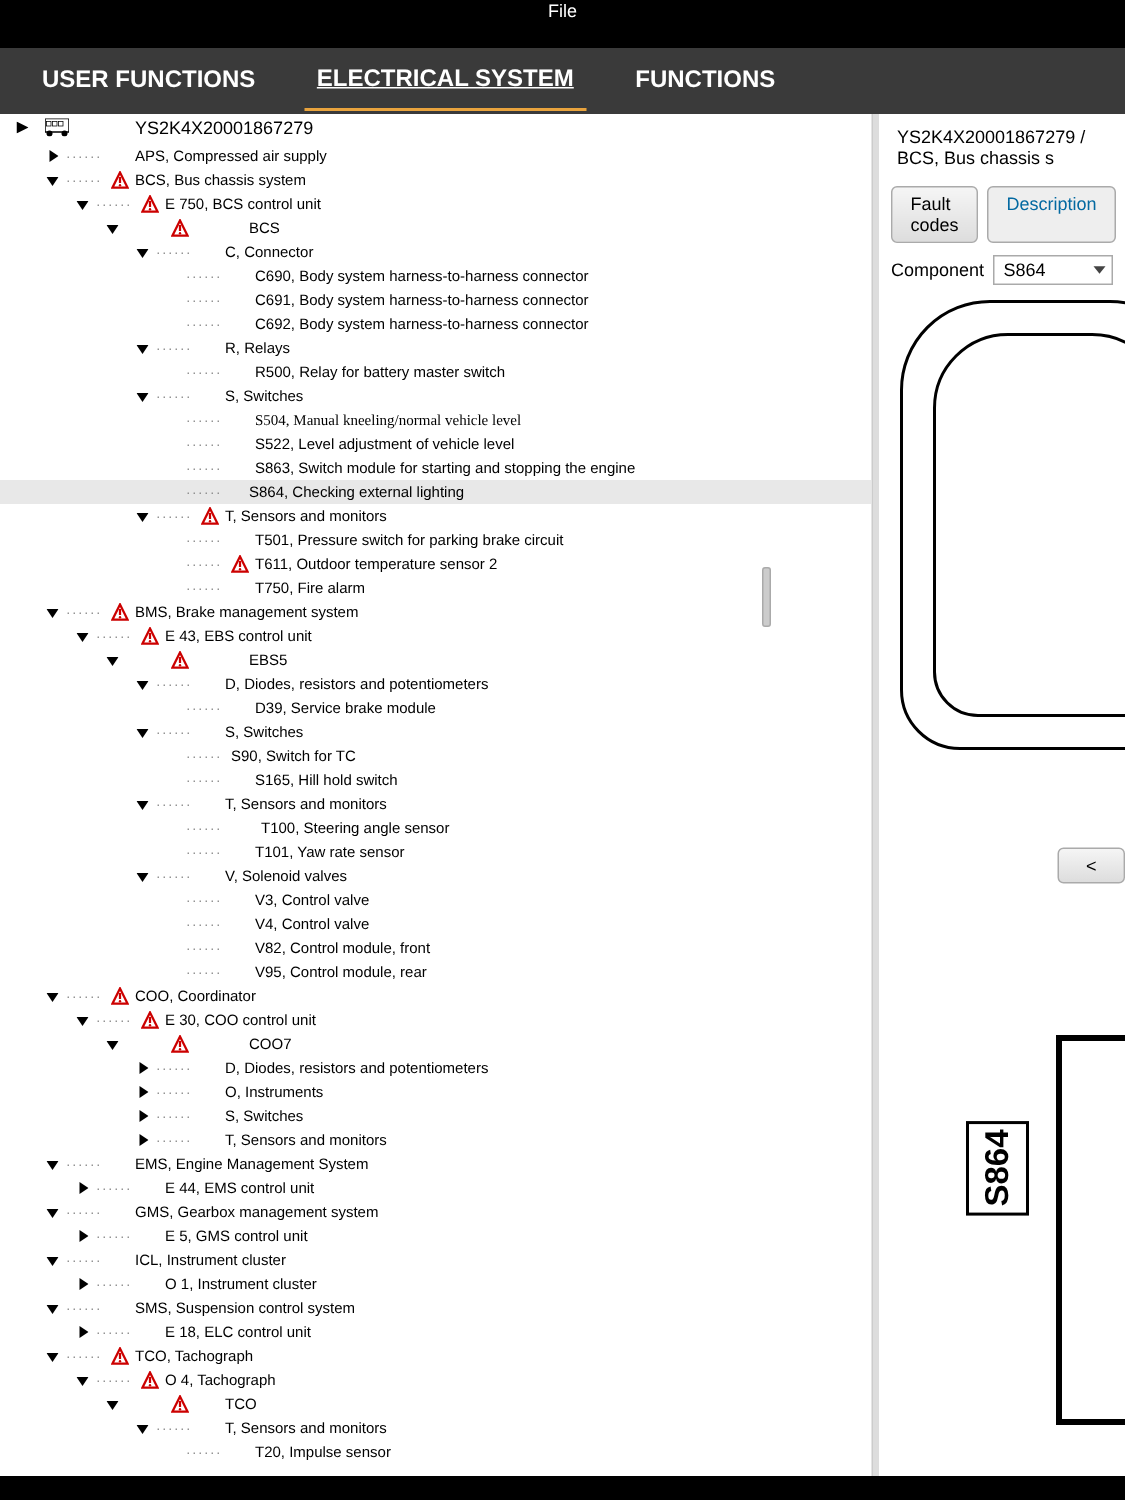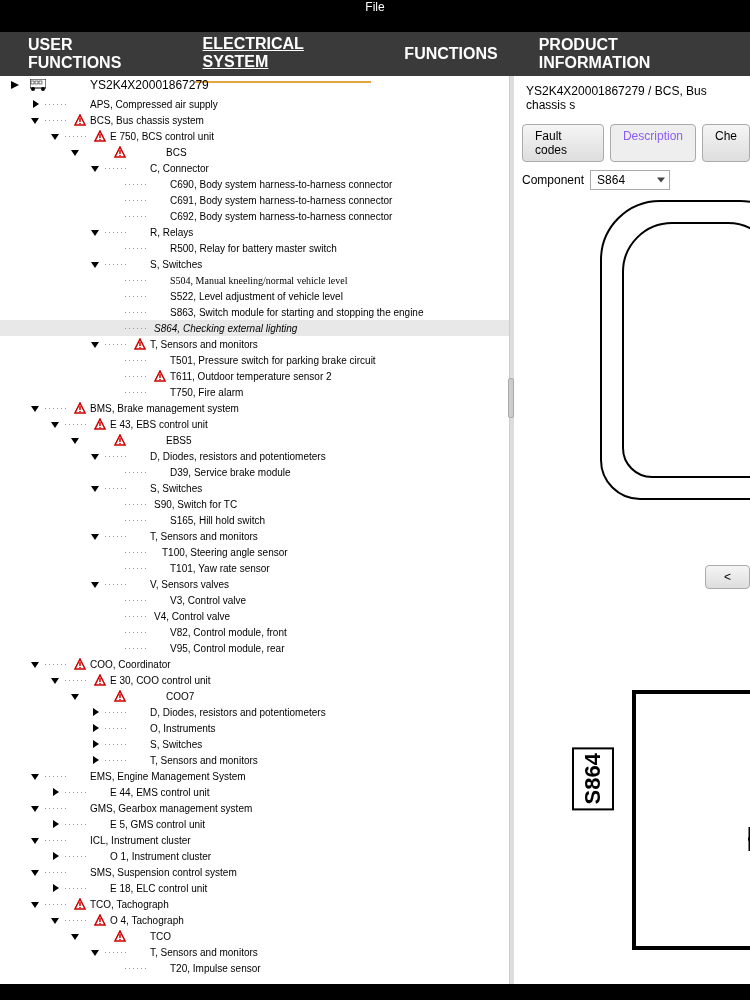--- a/index.html
+++ b/index.html
@@ -3,36 +3,36 @@
 <meta charset="utf-8">
 <style>
 * { margin: 0; padding: 0; box-sizing: border-box; }
 body { font-family: Arial, sans-serif; font-size: 12px; width: 750px; height: 1000px; overflow: hidden; background: #fff; }
 .menubar { background: #000; color: #fff; height: 32px; display: flex; align-items: center; padding: 0 30px; gap: 80px; flex-direction: column; }
 .menubar-item { cursor: pointer; font-size: 12px; }
 .tabbar { background: #3a3a3a; height: 44px; display: flex; align-items: center; padding: 0 20px; gap: 25px; }
 .tab { color: #fff; font-weight: bold; font-size: 16px; padding: 10px 8px; cursor: pointer; }
 .tab.active { border-bottom: 2px solid #e8a33d; text-decoration: underline; }
 .content { display: flex; height: calc(100% - 76px); }
-.tree-panel { width: 510px; border-right: 1px solid #ccc; overflow-y: scroll; position: relative; }
+.tree-panel { width: 582px; border-right: 1px solid #ccc; overflow-y: scroll; position: relative; }
 .tree-header { display: flex; align-items: center; padding: 2px 10px; gap: 6px; }
 .bus-icon { width: 16px; height: 12px; display: inline-block; }
 .tree { padding: 2px 0; }
 .tree-row { display: flex; align-items: center; height: 16px; white-space: nowrap; cursor: pointer; }
 .tree-row.selected { background: #e8e8e8; }
 .expand { width: 10px; height: 10px; display: inline-flex; align-items: center; justify-content: center; margin-right: 4px; }
 .dots { color: #888; letter-spacing: 1px; font-size: 9px; margin-right: 6px; width: 24px; display: inline-block; }
 .warn-icon { width: 12px; height: 12px; display: inline-flex; align-items: center; justify-content: center; margin-right: 4px; }
 .tree-label { font-size: 10px; }
 .tree-header-label { font-size: 12px; margin-left: 38px; }
 .right-panel { flex: 1; background: #fff; padding: 8px 0 0 8px; border-left: 4px solid #ddd; position: relative; overflow: hidden; }
 .breadcrumb { font-size: 12px; margin-bottom: 12px; padding-left: 4px; }
 .button-row { display: flex; gap: 6px; margin-bottom: 8px; }
 .panel-btn { background: linear-gradient(#f5f5f5, #ddd); border: 1px solid #aaa; border-radius: 4px; padding: 4px 12px; font-size: 12px; cursor: pointer; }
-.panel-btn.disabled { color: #8b5cf6; background: #eee; }
+.panel-btn.disabled { color: #0369a1; background: #eee; }
 .comp-row { display: flex; align-items: center; gap: 6px; margin-bottom: 10px; }
 .comp-label { font-size: 12px; }
 .comp-select { border: 1px solid #aaa; padding: 2px 20px 2px 6px; font-size: 12px; background: #fff; position: relative; min-width: 80px; }
 .comp-select::after { content: ''; position: absolute; right: 4px; top: 50%; transform: translateY(-50%); border-left: 4px solid transparent; border-right: 4px solid transparent; border-top: 5px solid #444; }
 .diagram-area { position: relative; height: 820px; }
 .diagram-top { position: absolute; top: 0; right: -50px; width: 200px; height: 300px; border: 2px solid #000; border-radius: 60px 60px 40px 40px; background: #fff; }
 .diagram-inner { position: absolute; top: 20px; left: 20px; right: 20px; bottom: 20px; border: 2px solid #000; border-radius: 50px 50px 30px 30px; }
 .s864-label { position: absolute; bottom: 210px; left: 50px; border: 2px solid #000; padding: 4px 6px; font-size: 22px; font-weight: bold; writing-mode: vertical-rl; transform: rotate(180deg); }
 .schematic-box { position: absolute; bottom: 70px; left: 110px; width: 150px; height: 260px; border: 4px solid #000; }
 .schematic-diode { position: absolute; top: 130px; right: -20px; }
@@ -48,21 +48,20 @@
     <span class="menubar-item">Settings</span>
     <span class="menubar-item">Show</span>
     <span class="menubar-item">Connection</span>
     <span class="menubar-item">Help</span>
   </div>
 
 <div class="tabbar">
     <span class="tab">USER FUNCTIONS</span>
     <span class="tab active">ELECTRICAL SYSTEM</span>
     <span class="tab">FUNCTIONS</span>
-    <span class="tab">PRODUCT INFORMATION</span>
   </div>
 
 <div class="content">
   <div class="tree-panel">
     <div class="tree-header">
       <span class="expand">
         <svg width="8" height="8">
             <polygon points="0,0 8,4 0,8" fill="#000"></polygon>
           </svg>
       </span>
@@ -194,21 +193,21 @@
           <span class="tree-label" style="margin-left: 16px;">S522, Level adjustment of vehicle level</span>
         </div>
         <div class="tree-row" style="padding-left: 110px;">
           <span class="expand"></span>
           <span class="dots">······</span>
           <span class="tree-label" style="margin-left: 16px;">S863, Switch module for starting and stopping the engine</span>
         </div>
         <div class="tree-row selected" style="padding-left: 110px;">
           <span class="expand"></span>
           <span class="dots">······</span>
-          <span class="tree-label" style="margin-left: 0; font-style: italic;">S864, Checking external lighting</span>
+          <span class="tree-label" style="margin-left: 12px;">S864, Checking external lighting</span>
         </div>
         <div class="tree-row" style="padding-left: 90px;">
           <span class="expand">
             <svg width="8" height="8">
               <polygon points="0,2 8,2 4,8" fill="#000"></polygon>
             </svg>
           </span>
           <span class="dots">······</span>
           <span class="warn-icon">
             <svg width="12" height="12">
@@ -327,45 +326,45 @@
             <svg width="8" height="8">
               <polygon points="0,2 8,2 4,8" fill="#000"></polygon>
             </svg>
           </span>
           <span class="dots">······</span>
           <span class="tree-label" style="margin-left: 16px;">T, Sensors and monitors</span>
         </div>
         <div class="tree-row" style="padding-left: 110px;">
           <span class="expand"></span>
           <span class="dots">······</span>
-          <span class="tree-label" style="margin-left: 8px;">T100, Steering angle sensor</span>
+          <span class="tree-label" style="margin-left: 20px;">T100, Steering angle sensor</span>
         </div>
         <div class="tree-row" style="padding-left: 110px;">
           <span class="expand"></span>
           <span class="dots">······</span>
           <span class="tree-label" style="margin-left: 16px;">T101, Yaw rate sensor</span>
         </div>
         <div class="tree-row" style="padding-left: 90px;">
           <span class="expand">
             <svg width="8" height="8">
               <polygon points="0,2 8,2 4,8" fill="#000"></polygon>
             </svg>
           </span>
           <span class="dots">······</span>
-          <span class="tree-label" style="margin-left: 16px;">V, Sensors valves</span>
+          <span class="tree-label" style="margin-left: 16px;">V, Solenoid valves</span>
         </div>
         <div class="tree-row" style="padding-left: 110px;">
           <span class="expand"></span>
           <span class="dots">······</span>
           <span class="tree-label" style="margin-left: 16px;">V3, Control valve</span>
         </div>
         <div class="tree-row" style="padding-left: 110px;">
           <span class="expand"></span>
           <span class="dots">······</span>
-          <span class="tree-label" style="">V4, Control valve</span>
+          <span class="tree-label" style="margin-left: 16px;">V4, Control valve</span>
         </div>
         <div class="tree-row" style="padding-left: 110px;">
           <span class="expand"></span>
           <span class="dots">······</span>
           <span class="tree-label" style="margin-left: 16px;">V82, Control module, front</span>
         </div>
         <div class="tree-row" style="padding-left: 110px;">
           <span class="expand"></span>
           <span class="dots">······</span>
           <span class="tree-label" style="margin-left: 16px;">V95, Control module, rear</span>

